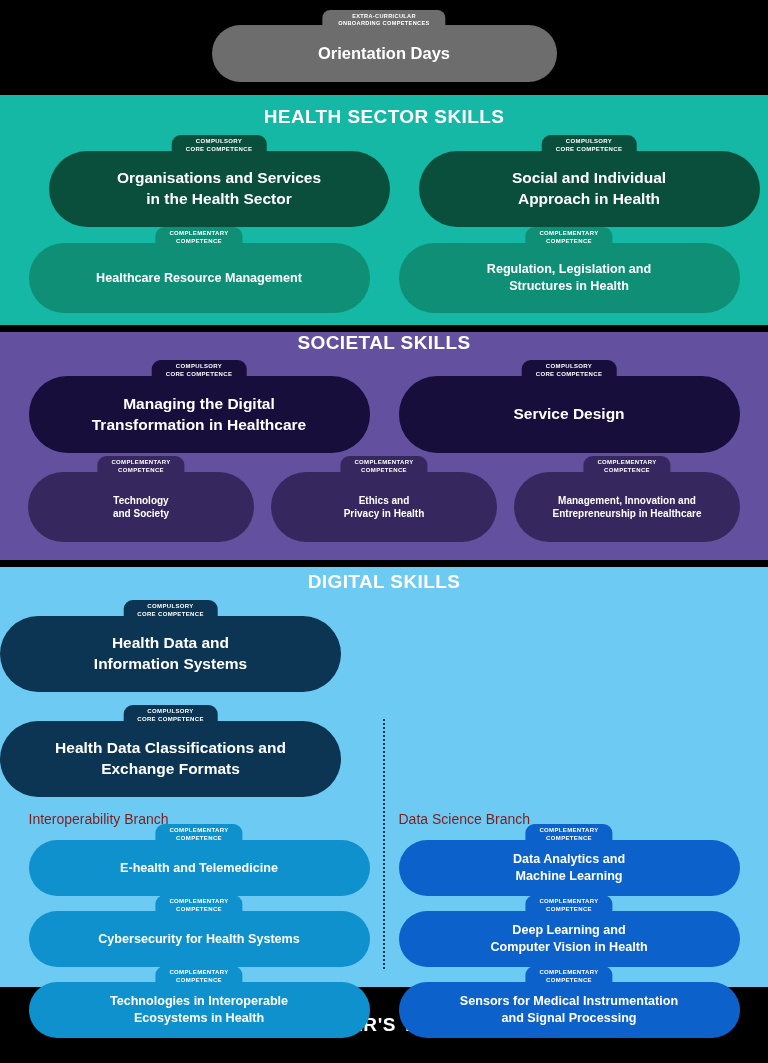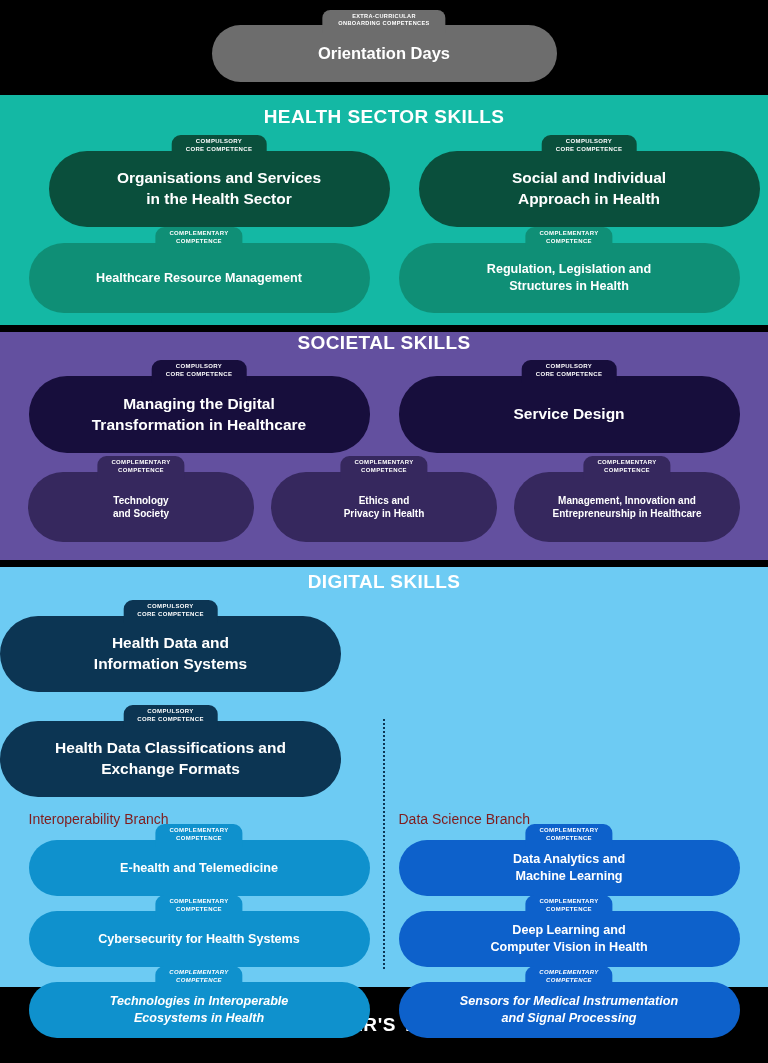--- a/index.html
+++ b/index.html
@@ -168,21 +168,21 @@
     position: absolute;
     left: 383px;
     top: 152px;
     width: 0;
     height: 250px;
     border-left: 2px dotted #0c3553;
   }
 
   .branch-rows { margin-top: 13px; }
   .branch-rows .row { margin-bottom: 15px; gap: 29px; }
-  .branch-rows .row:last-child { margin-bottom: 0; font-style: italic; }
+  .branch-rows .row:last-child { margin-bottom: 0; }
 
   .card-dig-comp-left {
     width: 341px; height: 56px;
     background: #0f91cd;
     border-radius: 30px;
   }
   .card-dig-comp-left .tab { background: #0f91cd; }
   .card-dig-comp-right {
     width: 341px; height: 56px;
     background: #0d61cb;

